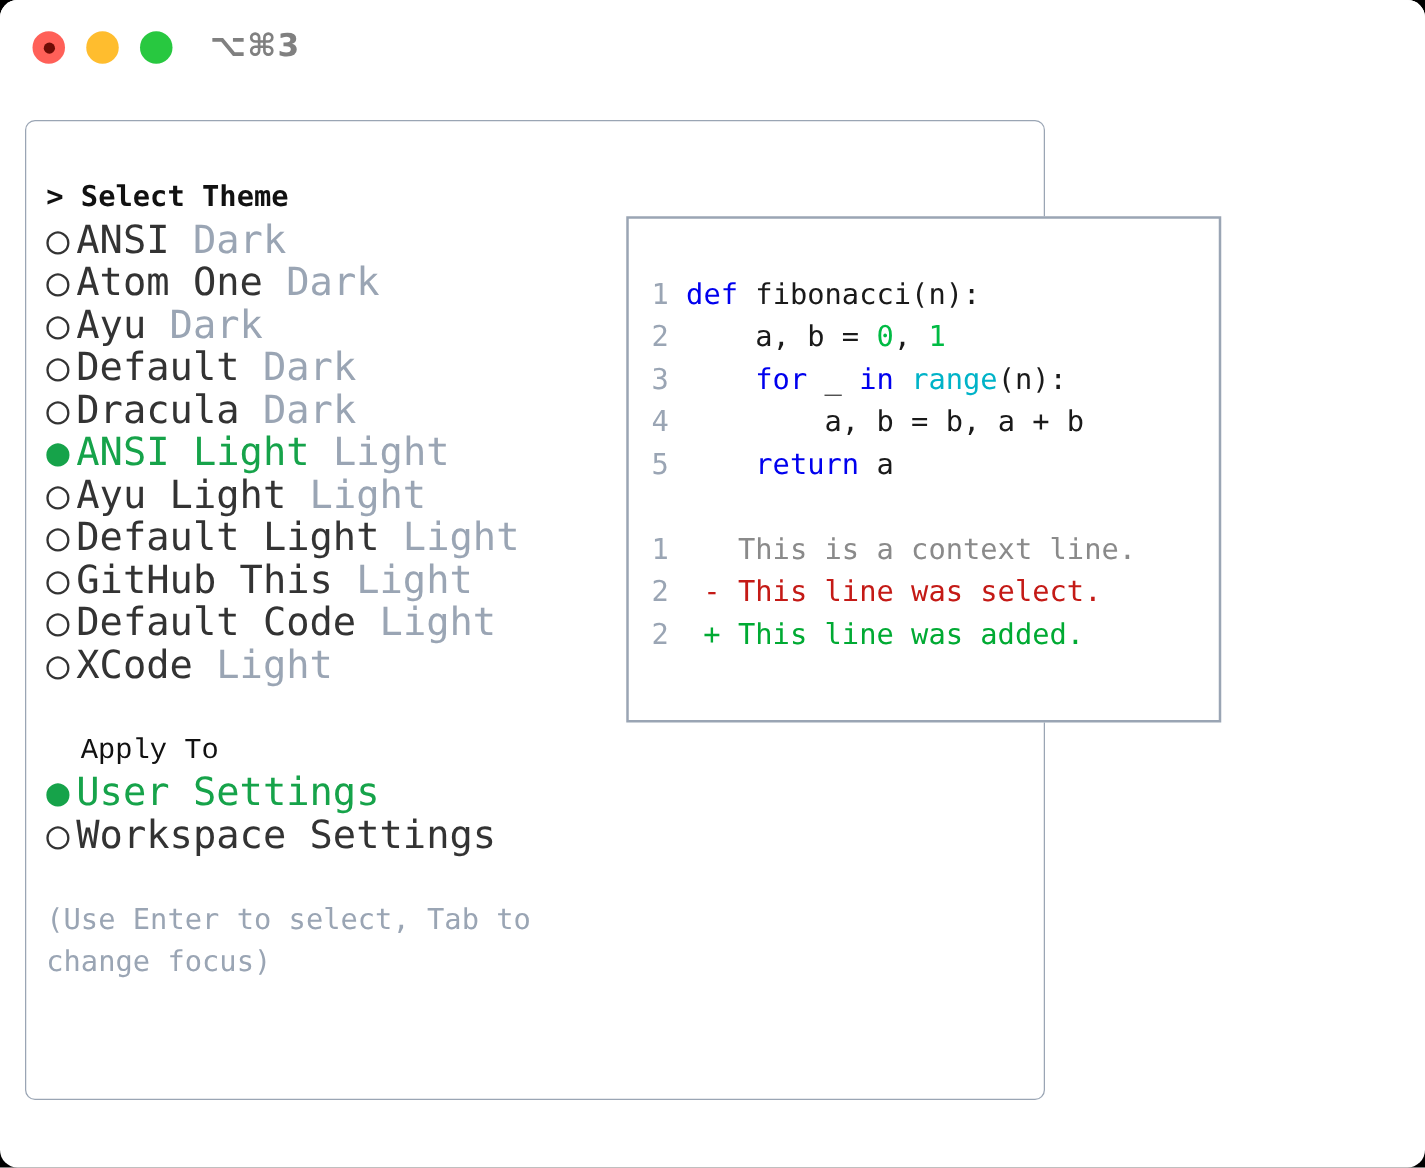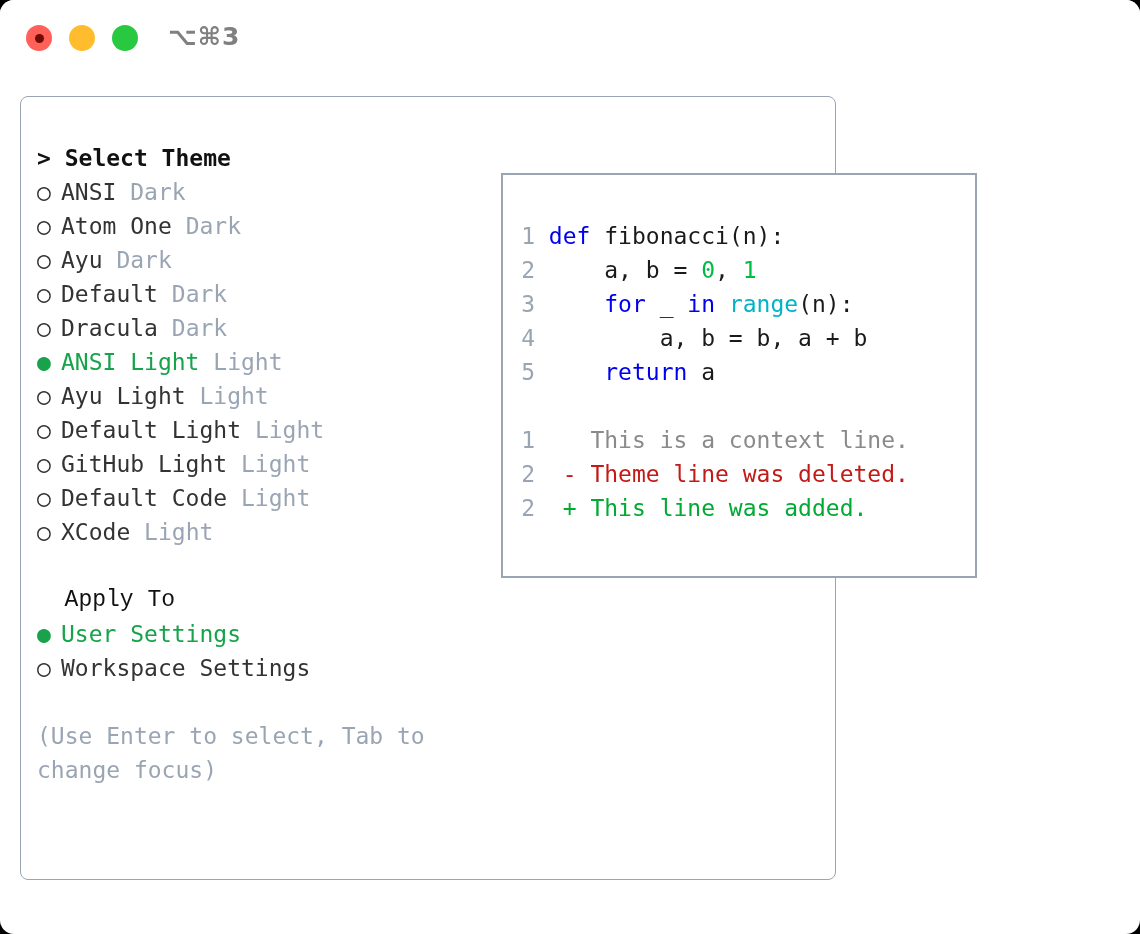--- a/index.html
+++ b/index.html
@@ -103,21 +103,21 @@
 
   .section-header {
     font-size: 23px;
     font-weight: 700;
     color: #111111;
     line-height: 34px;
     white-space: pre;
   }
 
   .option-row {
-    font-size: 23px;
+    font-size: 31px;
     line-height: 34px;
     color: #333333;
     white-space: pre;
     display: block;
   }
   .bullet {
     display: inline-block;
     width: 24px;
   }
   .bullet.on  { color: #16a34a; }
@@ -215,21 +215,21 @@
         <div class="section-header">&gt; Select Theme</div>
         <div id="theme-options">
             <div class="option-row"><span class="bullet off">○</span><span class="opt-label">ANSI </span><span class="opt-badge">Dark</span></div>
             <div class="option-row"><span class="bullet off">○</span><span class="opt-label">Atom One </span><span class="opt-badge">Dark</span></div>
             <div class="option-row"><span class="bullet off">○</span><span class="opt-label">Ayu </span><span class="opt-badge">Dark</span></div>
             <div class="option-row"><span class="bullet off">○</span><span class="opt-label">Default </span><span class="opt-badge">Dark</span></div>
             <div class="option-row"><span class="bullet off">○</span><span class="opt-label">Dracula </span><span class="opt-badge">Dark</span></div>
             <div class="option-row"><span class="bullet on">●</span><span class="opt-label sel">ANSI Light </span><span class="opt-badge">Light</span></div>
             <div class="option-row"><span class="bullet off">○</span><span class="opt-label">Ayu Light </span><span class="opt-badge">Light</span></div>
             <div class="option-row"><span class="bullet off">○</span><span class="opt-label">Default Light </span><span class="opt-badge">Light</span></div>
-            <div class="option-row"><span class="bullet off">○</span><span class="opt-label">GitHub Light </span><span class="opt-badge">Light</span></div>
+            <div class="option-row"><span class="bullet off">○</span><span class="opt-label">GitHub This </span><span class="opt-badge">Light</span></div>
             <div class="option-row"><span class="bullet off">○</span><span class="opt-label">Default Code </span><span class="opt-badge">Light</span></div>
             <div class="option-row"><span class="bullet off">○</span><span class="opt-label">XCode </span><span class="opt-badge">Light</span></div>
           </div>
 
         <div class="spacer-line"></div>
 
         <div id="apply-to-header">  Apply To</div>
         <div id="apply-options">
             <div class="option-row"><span class="bullet on">●</span><span class="opt-label sel">User Settings</span></div>
             <div class="option-row"><span class="bullet off">○</span><span class="opt-label">Workspace Settings</span></div>
@@ -243,21 +243,21 @@
           <div id="code-block">
               <div class="code-line"><span class="lnum">1</span><span class="plain"> </span><span class="kw">def</span><span class="plain"> fibonacci(n):</span></div>
               <div class="code-line"><span class="lnum">2</span><span class="plain"> </span><span class="plain">    a, b = </span><span class="num">0</span><span class="plain">, </span><span class="num">1</span></div>
               <div class="code-line"><span class="lnum">3</span><span class="plain"> </span><span class="plain">    </span><span class="kw">for</span><span class="plain"> _ </span><span class="kw">in</span><span class="plain"> </span><span class="fn">range</span><span class="plain">(n):</span></div>
               <div class="code-line"><span class="lnum">4</span><span class="plain"> </span><span class="plain">        a, b = b, a + b</span></div>
               <div class="code-line"><span class="lnum">5</span><span class="plain"> </span><span class="plain">    </span><span class="kw">return</span><span class="plain"> a</span></div>
             </div>
           <div class="blank-line"></div>
           <div id="diff-block">
               <div class="code-line"><span class="lnum">1</span><span class="diff-ctx">    </span><span class="diff-ctx">This is a context line.</span></div>
-              <div class="code-line"><span class="lnum">2</span><span class="diff-del">  - </span><span class="diff-del">Theme line was deleted.</span></div>
+              <div class="code-line"><span class="lnum">2</span><span class="diff-del">  - </span><span class="diff-del">This line was select.</span></div>
               <div class="code-line"><span class="lnum">2</span><span class="diff-add">  + </span><span class="diff-add">This line was added.</span></div>
             </div>
         </div>
       </div>
 
     </div>
   </div>
 </div>
 
 </body></html>

